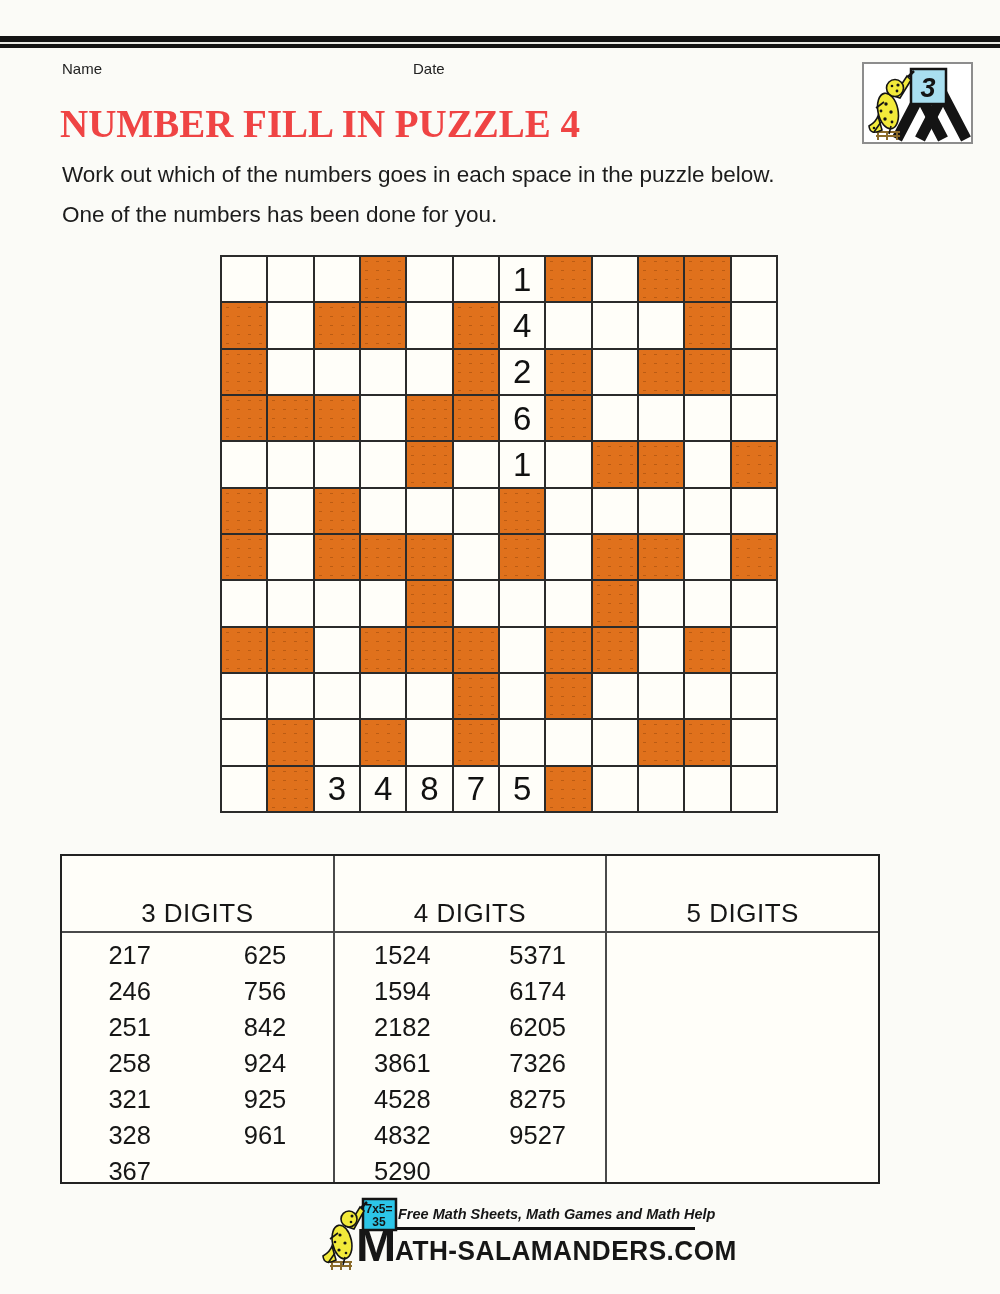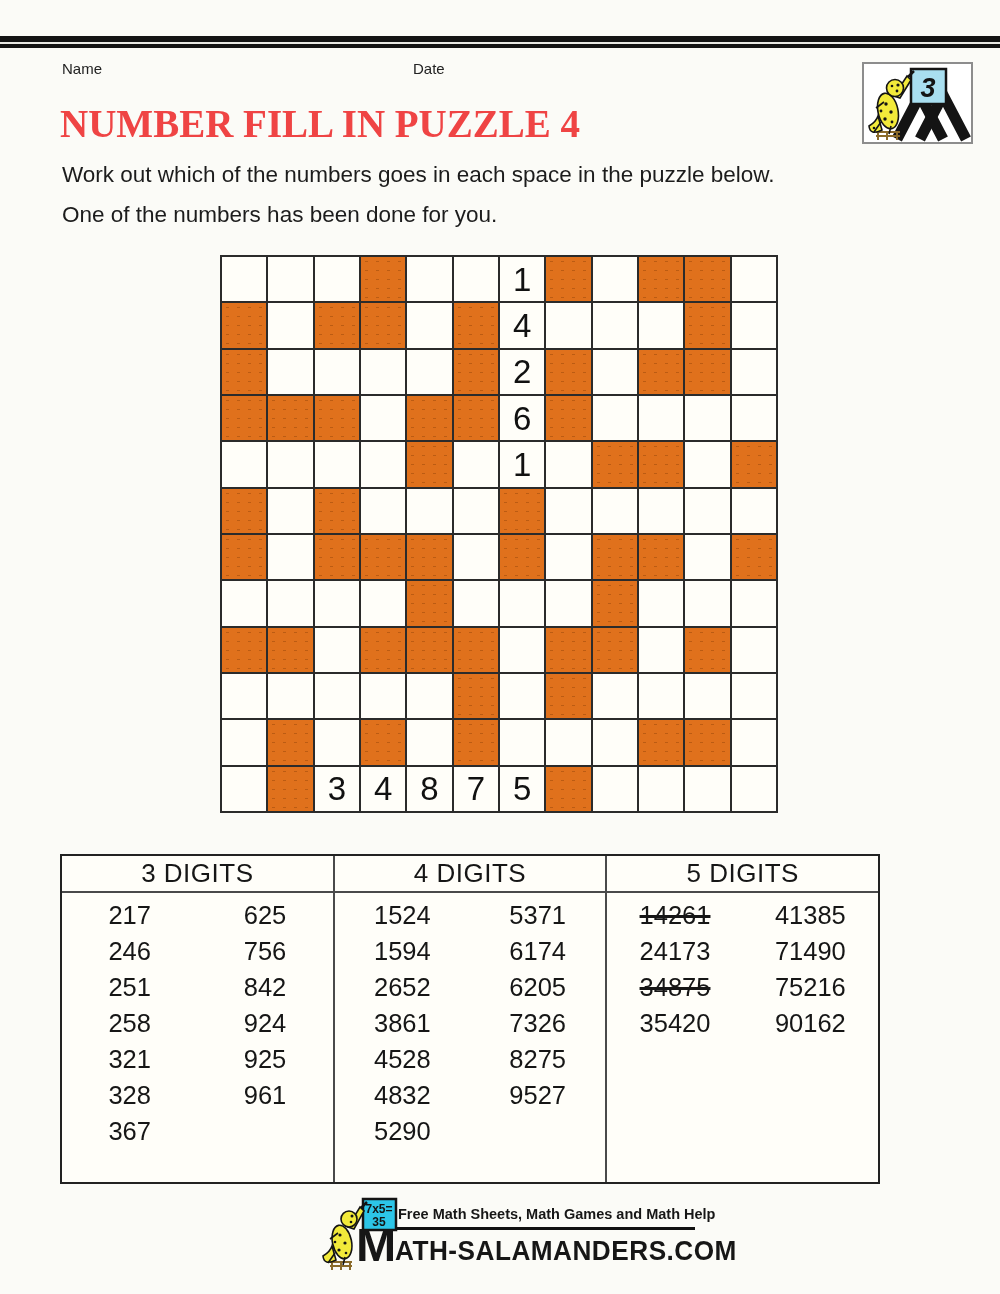--- a/index.html
+++ b/index.html
@@ -40,30 +40,30 @@
   .cell.blocked{background:var(--blocked);
     background-image:radial-gradient(rgba(120,50,0,.35) 1px, transparent 1.2px);
     background-size:11px 9px;}
 
   
   .bank{position:absolute;left:60px;top:854px;width:820px;height:330px;
     display:flex;border:2px solid #222;background:var(--cell-bg);}
   .bank-col{flex:1;display:flex;flex-direction:column;border-left:2px solid #4a4a4a;}
   .bank-col:first-child{border-left:none;}
   .bank-header{height:37px;flex:0 0 37px;display:flex;align-items:center;justify-content:center;
-    font-size:26px;letter-spacing:.5px;border-bottom:2px solid #4a4a4a;}
+    font-size:26px;letter-spacing:.5px;border-bottom:2px solid #4a4a4a;margin-top:40px;}
   .bank-body{flex:1;display:flex;padding-top:4px;text-align:right;}
   .bank-subcol{flex:1;display:flex;flex-direction:column;align-items:center;}
   .bank-item{height:36px;display:flex;align-items:center;font-size:25.5px;}
   .bank-item.struck{text-decoration:line-through;text-decoration-thickness:2.5px;}
 
   
   .footer-logo{position:absolute;left:320px;top:1196px;width:80px;height:80px;}
   .tagline{position:absolute;left:398px;top:1206px;width:296px;text-align:center;
-    font-size:14.5px;font-weight:700;color:#161616;white-space:nowrap;}
+    font-size:14.5px;font-weight:700;color:#161616;white-space:nowrap;font-style:italic;}
   .footer-rule{position:absolute;left:397px;top:1227px;width:298px;height:3px;background:#111;}
   .wordmark{position:absolute;left:357px;top:1220px;height:46px;display:flex;align-items:flex-end;}
   .wordmark .initial{font-size:46px;font-weight:900;line-height:.92;transform:scaleX(1.05);}
   .wordmark .rest{font-size:27px;font-weight:700;letter-spacing:.5px;line-height:1.05;
     transform:scaleX(.97);transform-origin:left bottom;padding-bottom:1px;}
 </style>
 </head>
 <body>
 
 <div class="page">
@@ -280,52 +280,38 @@
             <div class="bank-item">961</div>
           </div>
         </div>
       </div>
       <div class="bank-col">
         <div class="bank-header">4 DIGITS</div>
         <div class="bank-body">
           <div class="bank-subcol">
             <div class="bank-item">1524</div>
             <div class="bank-item">1594</div>
-            <div class="bank-item">2652</div>
+            <div class="bank-item">2182</div>
             <div class="bank-item">3861</div>
             <div class="bank-item">4528</div>
             <div class="bank-item">4832</div>
             <div class="bank-item">5290</div>
           </div>
           <div class="bank-subcol">
             <div class="bank-item">5371</div>
             <div class="bank-item">6174</div>
             <div class="bank-item">6205</div>
             <div class="bank-item">7326</div>
             <div class="bank-item">8275</div>
             <div class="bank-item">9527</div>
           </div>
         </div>
       </div>
       <div class="bank-col">
         <div class="bank-header">5 DIGITS</div>
-        <div class="bank-body">
-          <div class="bank-subcol">
-            <div class="bank-item struck">14261</div>
-            <div class="bank-item">24173</div>
-            <div class="bank-item struck">34875</div>
-            <div class="bank-item">35420</div>
-          </div>
-          <div class="bank-subcol">
-            <div class="bank-item">41385</div>
-            <div class="bank-item">71490</div>
-            <div class="bank-item">75216</div>
-            <div class="bank-item">90162</div>
-          </div>
-        </div>
       </div>
     </div>
 
   <div class="footer-logo">
     <svg width="80" height="80" viewBox="0 0 80 80">
       <rect x="43" y="3" width="33" height="31" fill="#2cc5e8" stroke="#141414" stroke-width="2.5"></rect>
       <text x="59" y="17" font-size="12" font-weight="bold" text-anchor="middle" fill="#141414" font-family="Liberation Sans, sans-serif">7x5=</text>
       <text x="59" y="30" font-size="12" font-weight="bold" text-anchor="middle" fill="#141414" font-family="Liberation Sans, sans-serif">35</text>
       <path d="M10 66 h22 M12 66 v8 M21 66 v8 M30 66 v8 M10 70 h22" stroke="#8a6a2a" stroke-width="2" fill="none"></path>
       <g stroke="#141414" stroke-width="1.6" fill="#f2ea3a">

